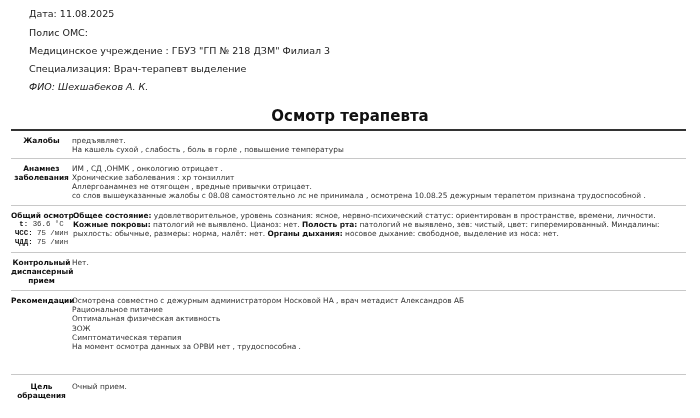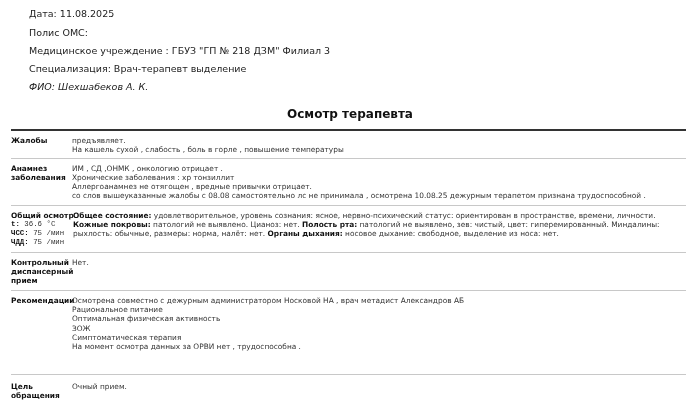--- a/index.html
+++ b/index.html
@@ -23,21 +23,21 @@
       color: #222;
       margin-left: 18px;
     }
     .doc-title {
       position: absolute;
       left: 0;
       width: 700px;
       top: 107px;
       text-align: center;
       font-weight: bold;
-      font-size: 12px;
+      font-size: 15px;
       color: #111;
     }
     .title-rule {
       position: absolute;
       left: 11px;
       width: 675px;
       top: 129px;
       height: 2px;
       background: #333333;
     }
@@ -56,20 +56,21 @@
       line-height: 9.1px;
     }
     .row.last {
       border-bottom: none;
     }
     .row-label {
       width: 61px;
       flex: 0 0 61px;
       font-weight: bold;
       color: #111;
+      text-align: center;
     }
     .row-value {
       flex: 1 1 auto;
       color: #333;
     }
     .row-value .line {
       display: block;
       white-space: nowrap;
     }
     .b {

